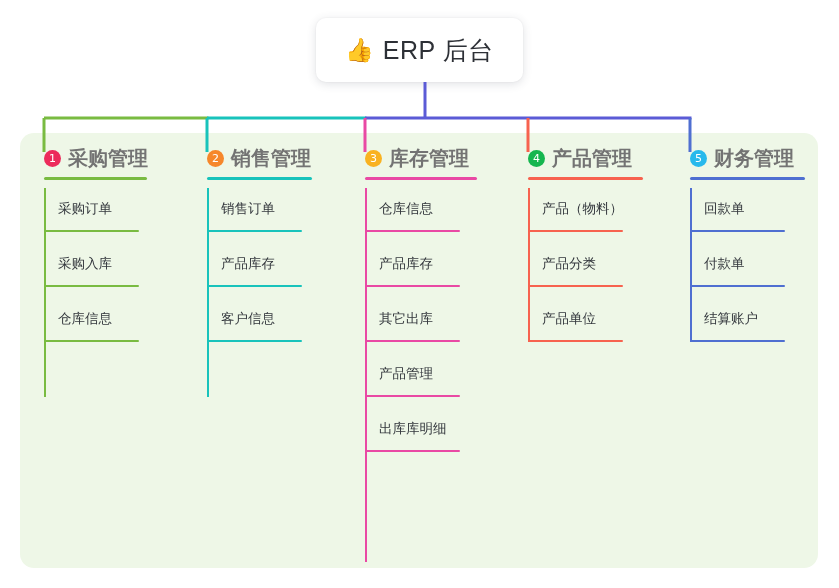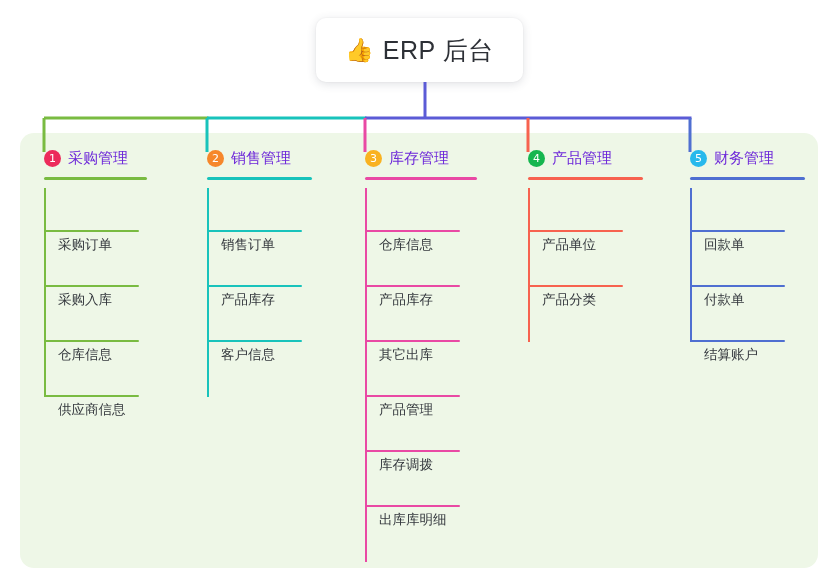--- a/index.html
+++ b/index.html
@@ -35,29 +35,29 @@
 
   
   .col{position:absolute;top:140px;}
   .col-head{position:relative;height:36px;display:flex;align-items:center;gap:7px;}
   .badge{
     width:17px;height:17px;border-radius:50%;
     color:#fff;font-size:11px;line-height:17px;text-align:center;
     font-family:"DejaVu Sans",sans-serif;
     flex:0 0 auto;
   }
-  .head-label{font-size:15px;color:#6d28d9;white-space:nowrap;}
+  .head-label{font-size:20px;color:#737373;white-space:nowrap;font-weight:bold;}
   .head-rule{position:absolute;left:0;bottom:-4px;height:3px;border-radius:2px;}
 
   .items{position:relative;margin-top:12px;}
   .spine{position:absolute;left:0;top:0;width:2px;}
   .item{position:relative;height:55px;}
   .item-label{
     position:absolute;left:14px;top:12px;
-    font-size:13.5px;color:#33373d;white-space:nowrap;margin-top:36px;
+    font-size:13.5px;color:#33373d;white-space:nowrap;
   }
   .item-rule{position:absolute;left:0;bottom:11px;height:2px;width:95px;border-radius:1px;}
 </style>
 </head>
 <body>
 
 <div id="stage">
 
   <div class="root-card">
     <div class="root-inner">
@@ -94,24 +94,20 @@
             <span class="item-rule" style="background: rgb(121, 187, 65);"></span>
           </div>
           <div class="item">
             <span class="item-label">采购入库</span>
             <span class="item-rule" style="background: rgb(121, 187, 65);"></span>
           </div>
           <div class="item">
             <span class="item-label">仓库信息</span>
             <span class="item-rule" style="background: rgb(121, 187, 65);"></span>
           </div>
-          <div class="item">
-            <span class="item-label">供应商信息</span>
-            <span class="item-rule" style="background: rgb(121, 187, 65);"></span>
-          </div>
         </div>
       </div>
       <div class="col" style="left: 207px;">
         <div class="col-head">
           <span class="badge" style="background: rgb(246, 135, 43);">2</span>
           <span class="head-label">销售管理</span>
           <span class="head-rule" style="background: rgb(24, 195, 187); width: 105px;"></span>
         </div>
         <div class="items">
           <span class="spine" style="background: rgb(24, 195, 187); height: 209px;"></span>
@@ -147,43 +143,43 @@
           </div>
           <div class="item">
             <span class="item-label">其它出库</span>
             <span class="item-rule" style="background: rgb(233, 73, 164);"></span>
           </div>
           <div class="item">
             <span class="item-label">产品管理</span>
             <span class="item-rule" style="background: rgb(233, 73, 164);"></span>
           </div>
           <div class="item">
-            <span class="item-label">库存调拨</span>
-            <span class="item-rule" style="background: rgb(233, 73, 164);"></span>
-          </div>
-          <div class="item">
             <span class="item-label">出库库明细</span>
             <span class="item-rule" style="background: rgb(233, 73, 164);"></span>
           </div>
         </div>
       </div>
       <div class="col" style="left: 528px;">
         <div class="col-head">
           <span class="badge" style="background: rgb(21, 182, 79);">4</span>
           <span class="head-label">产品管理</span>
           <span class="head-rule" style="background: rgb(247, 98, 79); width: 115px;"></span>
         </div>
         <div class="items">
           <span class="spine" style="background: rgb(247, 98, 79); height: 154px;"></span>
           <div class="item">
+            <span class="item-label">产品（物料）</span>
+            <span class="item-rule" style="background: rgb(247, 98, 79);"></span>
+          </div>
+          <div class="item">
+            <span class="item-label">产品分类</span>
+            <span class="item-rule" style="background: rgb(247, 98, 79);"></span>
+          </div>
+          <div class="item">
             <span class="item-label">产品单位</span>
-            <span class="item-rule" style="background: rgb(247, 98, 79);"></span>
-          </div>
-          <div class="item">
-            <span class="item-label">产品分类</span>
             <span class="item-rule" style="background: rgb(247, 98, 79);"></span>
           </div>
         </div>
       </div>
       <div class="col" style="left: 690px;">
         <div class="col-head">
           <span class="badge" style="background: rgb(39, 185, 236);">5</span>
           <span class="head-label">财务管理</span>
           <span class="head-rule" style="background: rgb(79, 111, 209); width: 115px;"></span>
         </div>

